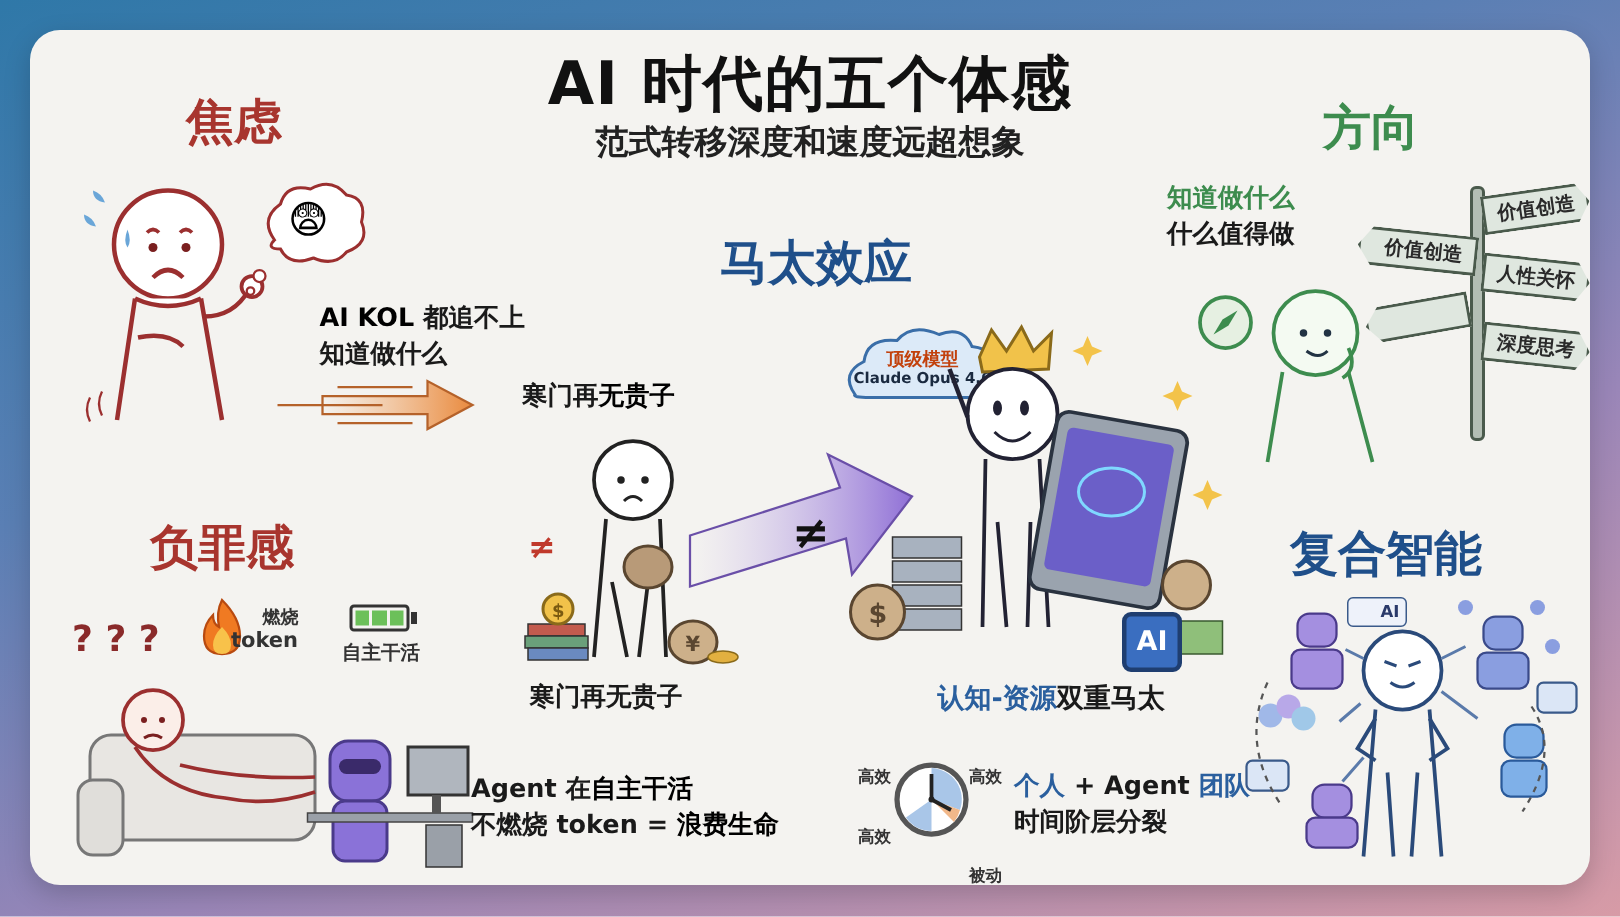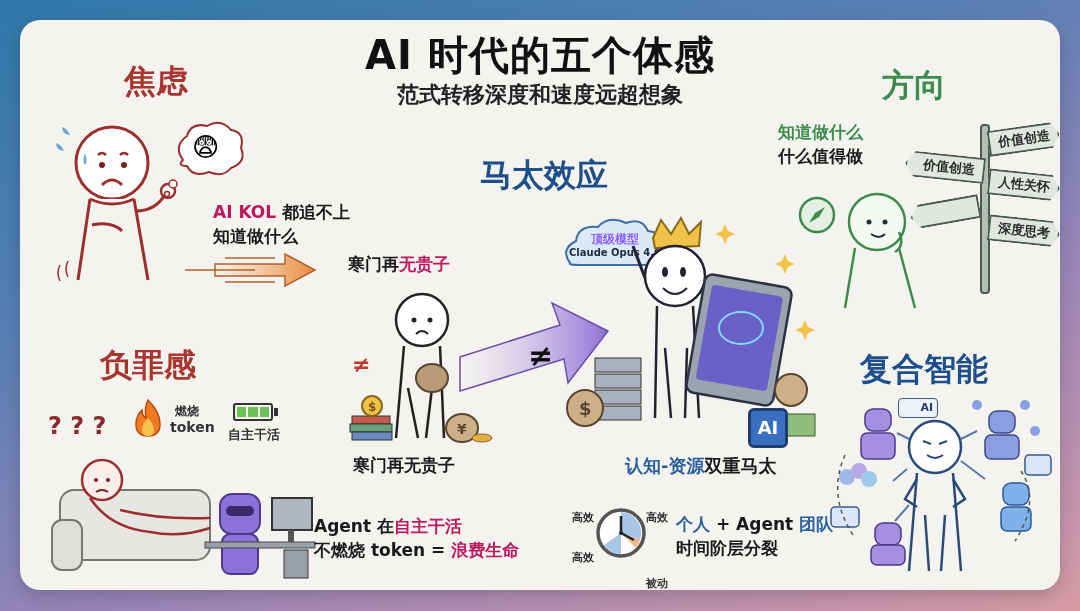--- a/index.html
+++ b/index.html
@@ -16,21 +16,21 @@
     overflow: hidden;
   }
   .abs { position: absolute; }
   .title { left: 0; width: 100%; top: 8px; text-align: center; font-size: 40px; font-weight: 700; color: #111; letter-spacing: 1px; }
   .subtitle { left: 0; width: 100%; top: 60px; text-align: center; font-size: 22px; font-weight: 600; color: #222; }
   .sec-title { font-weight: 900; font-size: 32px; font-family: Liberation Serif, serif; }
   .red { color: #a8352e; }
   .blue { color: #1f4f8a; }
   .green { color: #3d8c4e; }
   .txt { font-size: 17px; font-weight: 700; color: #1a1a1a; line-height: 24px; white-space: nowrap; }
-  .hl-red { color: #be185d; }
+  .hl-red { color: #000000; }
   .hl-blue { color: #2a5f9e; margin-top: 45px; }
   .hl-green { color: #3d8c4e; }
   .small { font-size: 11px; font-weight: 700; color: #333; }
   svg { overflow: visible; }
   .sign { position:absolute; background:#dfe7df; border:2px solid #4a5a4c; font-size:13px; font-weight:700; color:#2a2a2a; padding:2px 8px; white-space:nowrap; }
 </style>
 </head>
 <body>
 
 <div class="card">
@@ -114,21 +114,21 @@
         <stop offset="1" stop-color="#8f6fd6"></stop>
       </linearGradient>
     </defs>
     <path d="M0 62 L100 30 L92 8 L148 36 L108 88 L104 64 L0 96z" fill="url(#pg)" stroke="#6a4fa8" stroke-width="1.5"></path>
   </svg>
   <div class="abs" style="left:508px; top:318px; font-size:30px; font-weight:700; color:#111;">≠</div>
 
   <svg class="abs" style="left:540px; top:195px;" width="110" height="60">
     <path d="M10 48 q-10 -14 6 -22 q2 -16 22 -14 q10 -12 28 -4 q16 -6 22 8 q18 2 14 18 q4 14 -14 16 h-68 q-12 0 -10 -2z" fill="#dceaf8" stroke="#3a6ea8" stroke-width="2"></path>
   </svg>
-  <div class="abs" style="left:540px; top:211px; width:110px; text-align:center; font-size:12px; font-weight:700; color:#8b5cf6;">顶级模型</div>
+  <div class="abs" style="left:540px; top:211px; width:110px; text-align:center; font-size:12px; font-weight:700; color:#c2410c;">顶级模型</div>
   <div class="abs" style="left:540px; top:227px; width:110px; text-align:center; font-size:10px; font-weight:700; color:#1a2a40;">Claude Opus 4.6</div>
 
   <svg class="abs" style="left:575px; top:198px;" width="230" height="240">
     <path d="M58 20 L66 2 L76 16 L86 0 L94 16 L106 4 L104 28 L60 30z" fill="#f1c24a" stroke="#8a6a1a" stroke-width="2"></path>
     <circle cx="80" cy="58" r="30" fill="#fff" stroke="#223" stroke-width="2.5"></circle>
     <ellipse cx="70" cy="54" rx="3" ry="5" fill="#223"></ellipse>
     <ellipse cx="88" cy="54" rx="3" ry="5" fill="#223"></ellipse>
     <path d="M68 70 q12 12 24 0" stroke="#223" stroke-width="2" fill="#fff"></path>
     <path d="M50 60 L38 28" stroke="#223" stroke-width="3"></path>
     <path d="M62 88 L60 200 M98 88 L104 200 M70 130 L76 200 M92 130 L90 200" stroke="#223" stroke-width="2.5" fill="none"></path>
@@ -180,21 +180,21 @@
   <div class="sign" style="left:968px; top:198px; transform:rotate(6deg); clip-path: polygon(0 0, 88% 0, 100% 50%, 88% 100%, 0 100%);">深度思考</div>
 
   <div class="abs sec-title red" style="left:80px; top:324px;">负罪感</div>
   <div class="abs" style="left:28px; top:392px; font-size:24px; font-weight:700; color:#8a2a2a;">? ? ?</div>
 
   <svg class="abs" style="left:113px; top:378px;" width="30" height="40">
     <path d="M15 2 q12 12 12 24 q0 12 -12 12 q-12 0 -12 -12 q0 -8 6 -14 q0 6 4 8 q-2 -10 2 -18z" fill="#f07a22" stroke="#b84a10" stroke-width="1.5"></path>
     <path d="M15 20 q6 6 6 12 q0 6 -6 6 q-6 0 -6 -6 q0 -6 6 -12z" fill="#f8c24a"></path>
   </svg>
   <div class="abs small" style="left:155px; top:383px; font-size:12px;">燃烧</div>
-  <div class="abs small" style="left:150px; top:399px; font-size:14px;">token</div>
+  <div class="abs small" style="left:134px; top:399px; font-size:14px;">token</div>
 
   <div class="abs" style="left:213px; top:383px; width:40px; height:18px; border:2px solid #333; border-radius:3px; padding:2px; display:flex; gap:2px;">
     <div style="flex:1; background:#6cc05a;"></div>
       <div style="flex:1; background:#6cc05a;"></div>
       <div style="flex:1; background:#6cc05a;"></div>
   </div>
   <div class="abs" style="left:254px; top:388px; width:4px; height:8px; background:#333;"></div>
   <div class="abs small" style="left:208px; top:406px; font-size:13px;">自主干活</div>
 
   <svg class="abs" style="left:30px; top:430px;" width="270" height="130">

